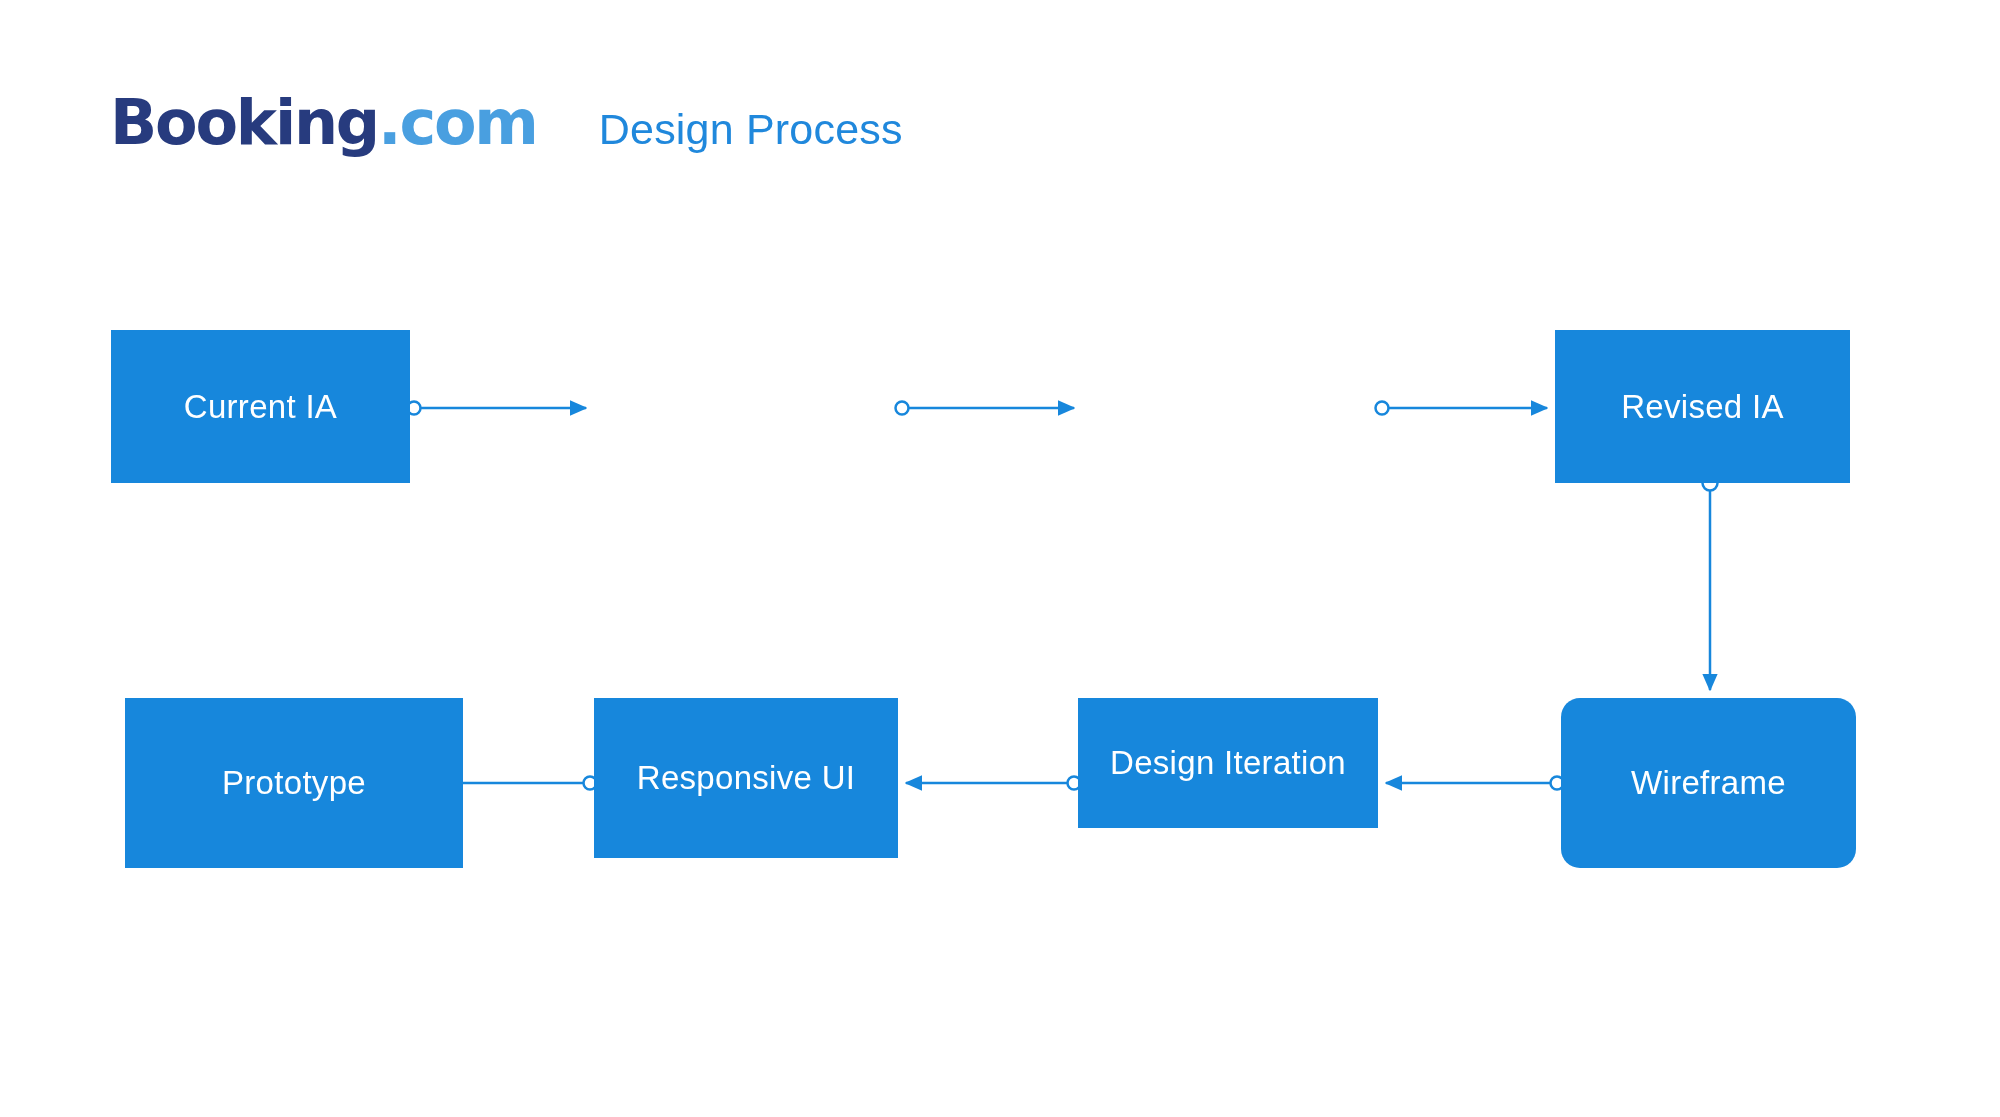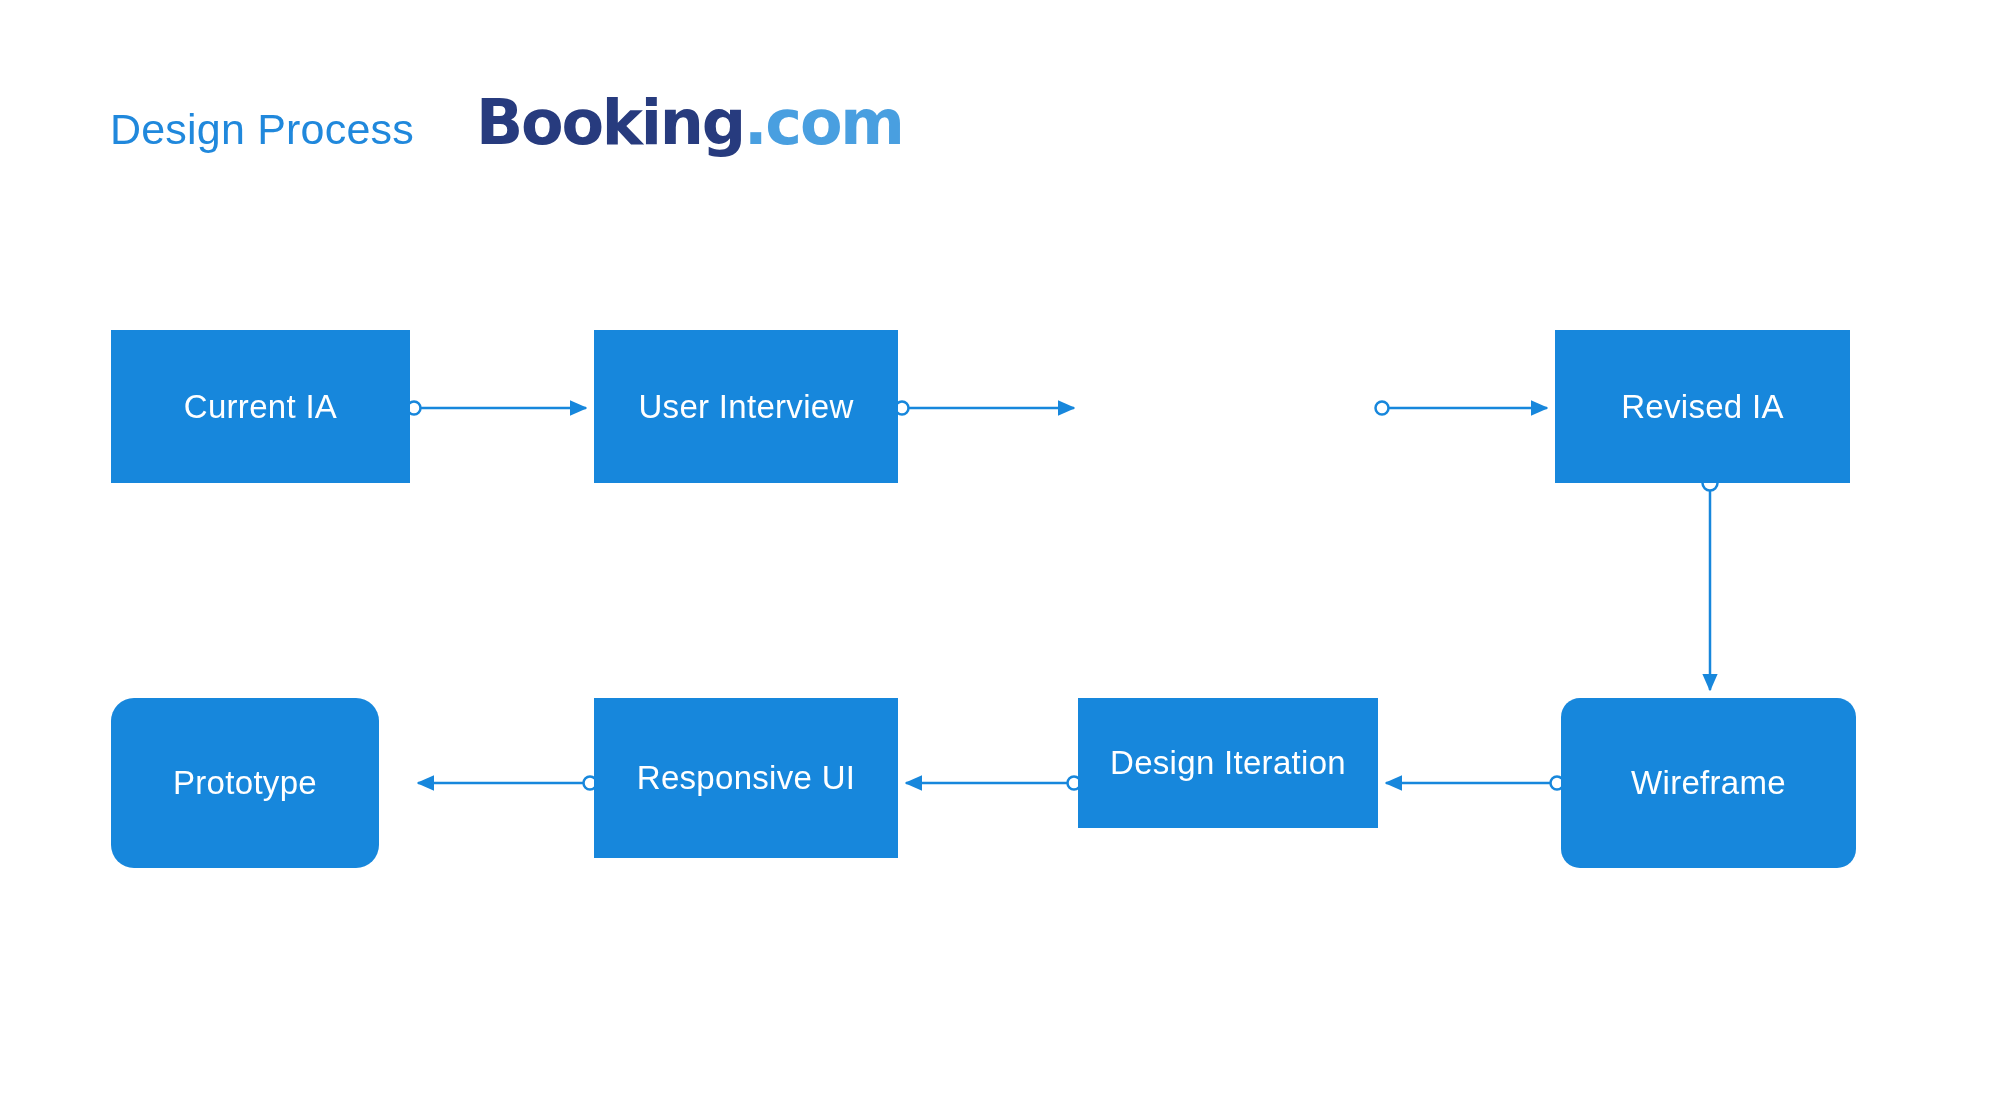--- a/index.html
+++ b/index.html
@@ -86,22 +86,22 @@
   #edge-layer .hit {
     pointer-events: all;
   }
 </style>
 </head>
 <body>
 
 <div id="canvas">
 
   <div id="header">
+    <div id="logo"><span class="brand-main">Booking</span><span class="brand-tld">.com</span></div>
     <div id="page-title">Design Process</div>
-    <div id="logo"><span class="brand-main">Booking</span><span class="brand-tld">.com</span></div>
   </div>
 
   <div id="diagram">
 
     <svg id="edge-layer" viewBox="0 0 2000 1117" width="2000" height="1117">
       <defs>
         <marker id="arrow-right" viewBox="0 0 10 10" refX="9.2" refY="5" markerWidth="7" markerHeight="7" orient="auto-start-reverse">
           <path d="M 0 0.6 L 10 5 L 0 9.4 z" fill="#1787DC"></path>
         </marker>
       </defs>
@@ -139,30 +139,27 @@
       <g class="hit">
         <line x1="586" y1="783" x2="418" y2="783" stroke="#1787DC" stroke-width="2.5" marker-end="url(#arrow-right)"></line>
         <circle cx="590" cy="783" r="6.5" fill="#ffffff" stroke="#1787DC" stroke-width="2.5"></circle>
       </g>
     </svg>
 
     <div class="node" style="left:111px; top:330px; width:299px; height:153px;">
       <span class="node-label">Current IA</span>
     </div>
 
-    <div class="node" style="left:594px; top:330px; width:304px; height:153px;">
-      <span class="node-label">User Interview</span>
-    </div>
 
 
     <div class="node" style="left:1555px; top:330px; width:295px; height:153px;">
       <span class="node-label">Revised IA</span>
     </div>
 
-    <div class="node" style="left:111px; top:698px; width:268px; height:170px;border-radius:23px;">
+    <div class="node" style="left:125px; top:698px; width:338px; height:170px;">
       <span class="node-label">Prototype</span>
     </div>
 
     <div class="node" style="left:594px; top:698px; width:304px; height:160px;">
       <span class="node-label">Responsive UI</span>
     </div>
 
     <div class="node" style="left:1078px; top:698px; width:300px; height:130px;">
       <span class="node-label">Design Iteration</span>
     </div>

